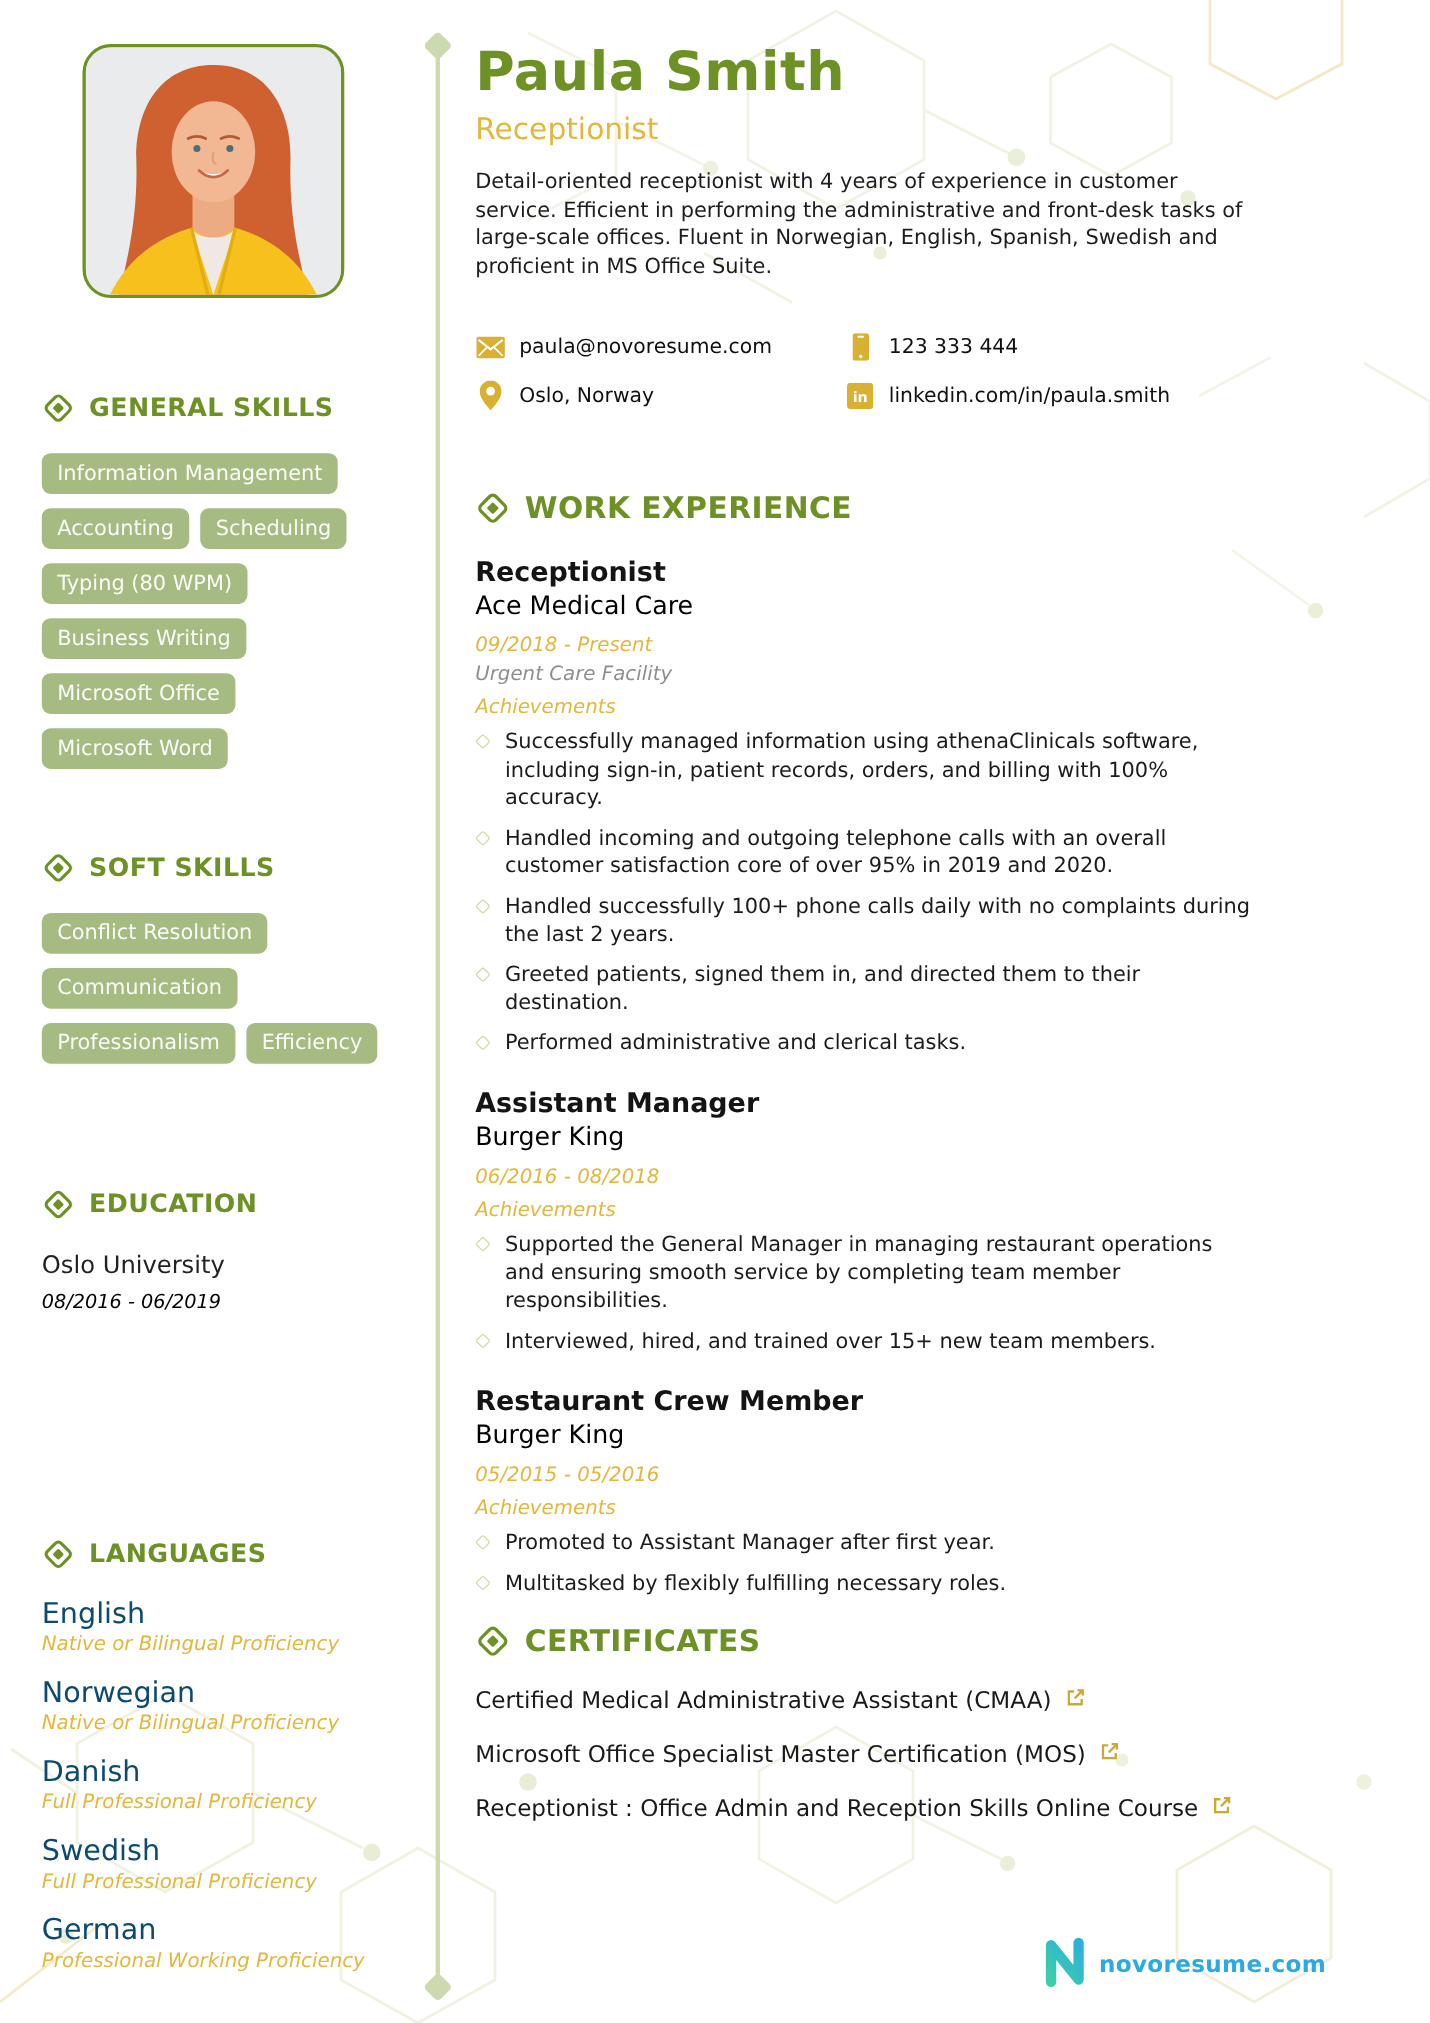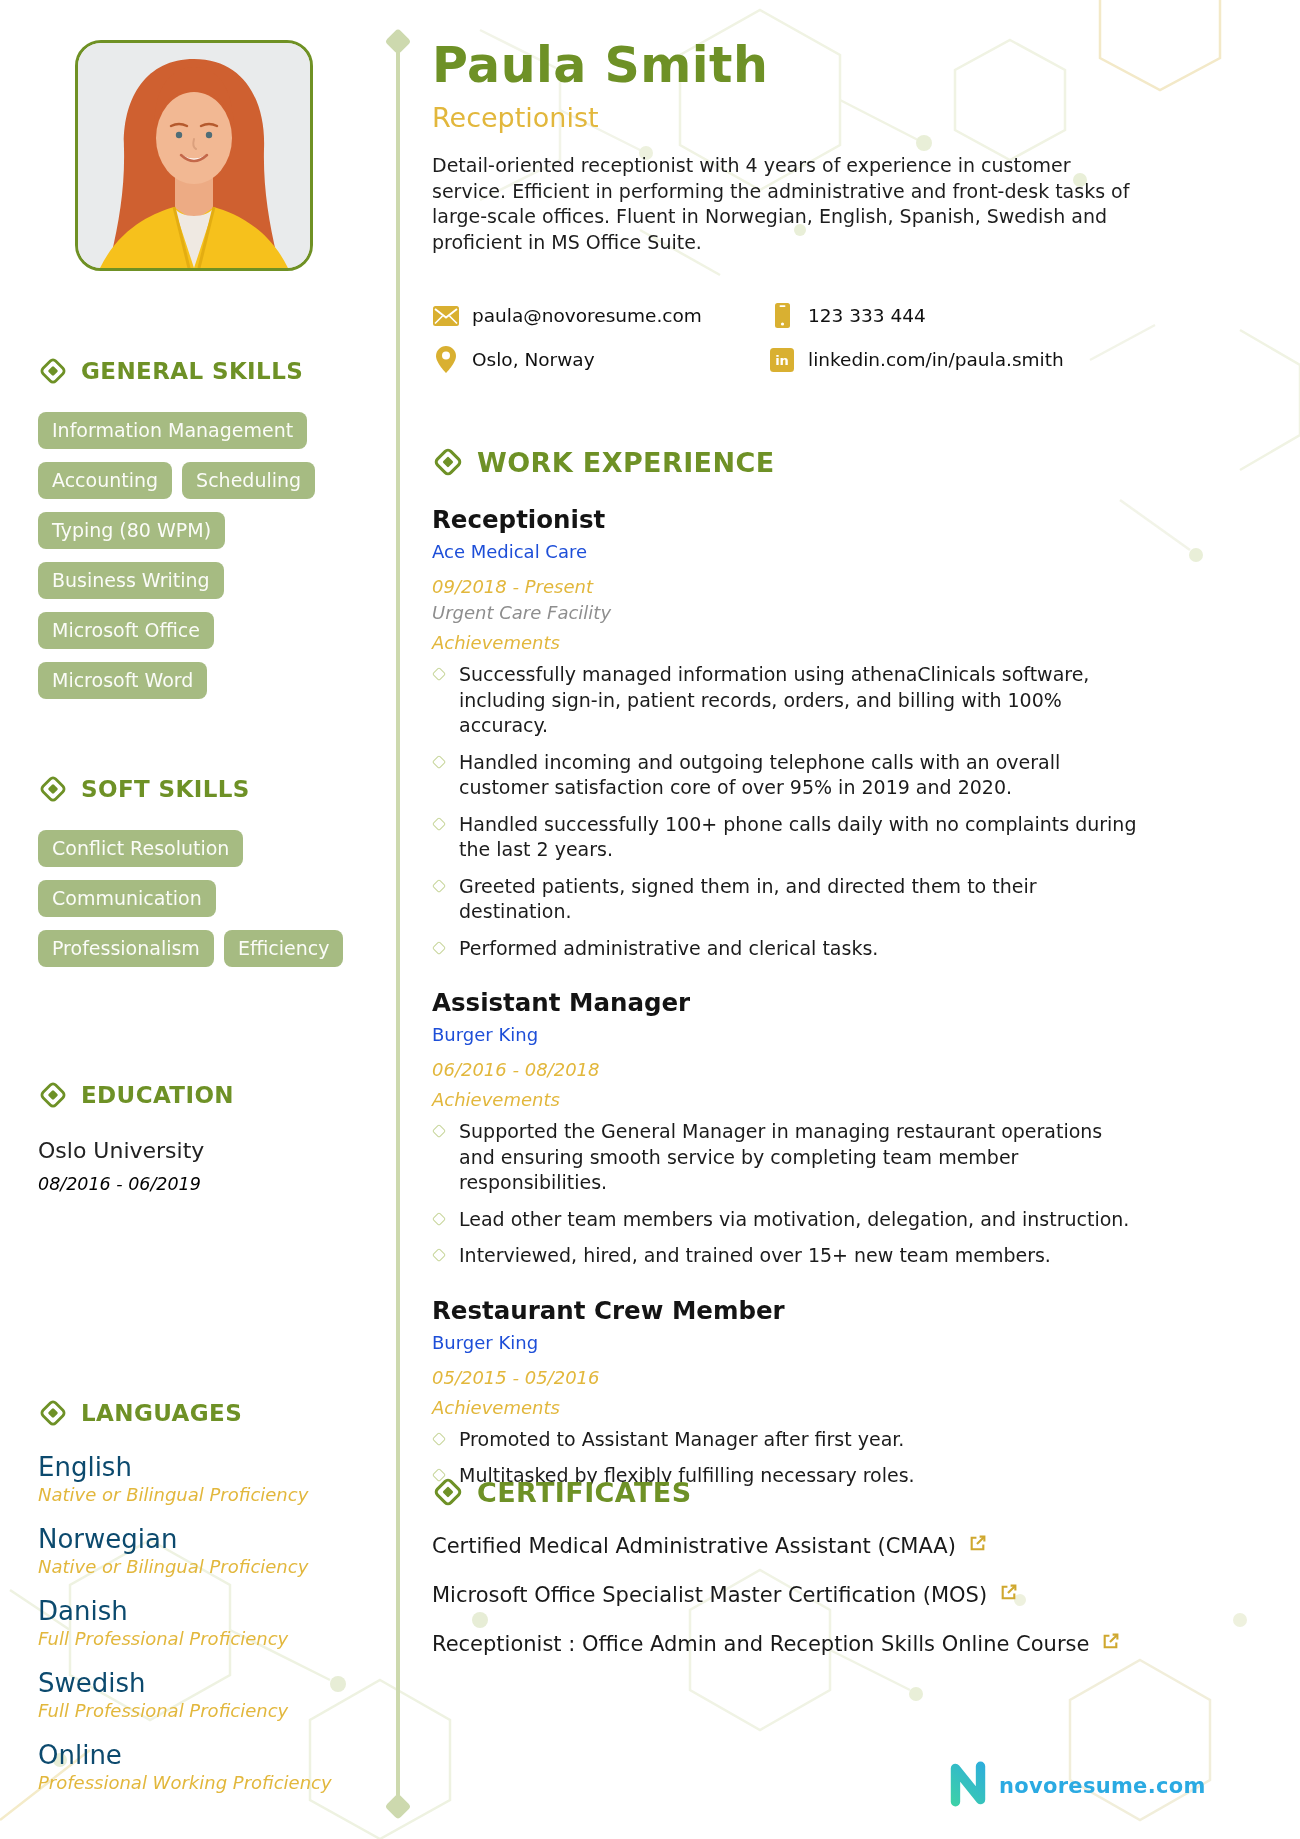--- a/index.html
+++ b/index.html
@@ -49,21 +49,21 @@
   .summary{margin:20px 0 0 0;font-size:19px;line-height:25.5px;color:#1d1d1d;}
   .contact{margin-top:48px;display:grid;grid-template-columns:336px 1fr;row-gap:18px;}
   .c-item{display:flex;align-items:center;gap:12px;font-size:18.5px;color:#101010;}
   .c-item .cicon{display:flex;width:28px;justify-content:center;}
   .c-item .cicon svg{display:block;}
 
   
   #sec-work{left:432px;top:446px;width:706px;}
   .job{margin-bottom:26px;}
   .job-role{margin:0;font-size:24.5px;font-weight:700;color:#141414;line-height:32px;}
-  .job-company{font-size:18px;color:#1d4ed8;line-height:31px;}
+  .job-company{font-size:23px;color:#000000;line-height:31px;}
   .job-dates{font-size:18px;font-style:italic;color:#e2b73c;margin-top:9px;}
   .job-note{font-size:18px;font-style:italic;color:#8e8e8e;margin-top:5px;}
   .job-note:empty{display:none;}
   .ach-label{font-size:18px;font-style:italic;color:#e2b73c;margin-top:9px;}
   ul.ach-list{list-style:none;margin:9px 0 0 0;padding:0;}
   li.ach{position:relative;padding-left:27px;font-size:19px;line-height:25.5px;
          color:#1b1b1b;margin-bottom:11px;}
   .bullet-diamond{position:absolute;left:2px;top:7px;width:8px;height:8px;
          border:1.5px solid #c8d69c;border-radius:2px;transform:rotate(45deg);}
 
@@ -229,21 +229,21 @@
           <div class="lang-name">Danish</div>
           <div class="lang-level">Full Professional Proficiency</div>
         </div>
 
         <div class="lang">
           <div class="lang-name">Swedish</div>
           <div class="lang-level">Full Professional Proficiency</div>
         </div>
 
         <div class="lang">
-          <div class="lang-name">Online</div>
+          <div class="lang-name">German</div>
           <div class="lang-level">Professional Working Proficiency</div>
         </div>
       </div>
   </section>
 
   <header class="layer head-block">
     <h1>Paula Smith</h1>
     <div class="role">Receptionist</div>
     <p class="summary">Detail-oriented receptionist with 4 years of experience in customer service. Efficient in performing the administrative and front-desk tasks of large-scale offices. Fluent in Norwegian, English, Spanish, Swedish and proficient in MS Office Suite.</p>
     <div class="contact">
@@ -342,24 +342,20 @@
           <div class="job-dates">06/2016 - 08/2018</div>
 
           <div class="ach-label">Achievements</div>
           <ul class="ach-list">
 
               <li class="ach">
                 <span class="bullet-diamond"></span>
                 <span class="ach-text">Supported the General Manager in managing restaurant operations and ensuring smooth service by completing team member responsibilities.</span>
               </li>
 
-              <li class="ach">
-                <span class="bullet-diamond"></span>
-                <span class="ach-text">Lead other team members via motivation, delegation, and instruction.</span>
-              </li>
 
               <li class="ach">
                 <span class="bullet-diamond"></span>
                 <span class="ach-text">Interviewed, hired, and trained over 15+ new team members.</span>
               </li>
             </ul>
         </article>
 
         <article class="job">
           <h3 class="job-role">Restaurant Crew Member</h3>

